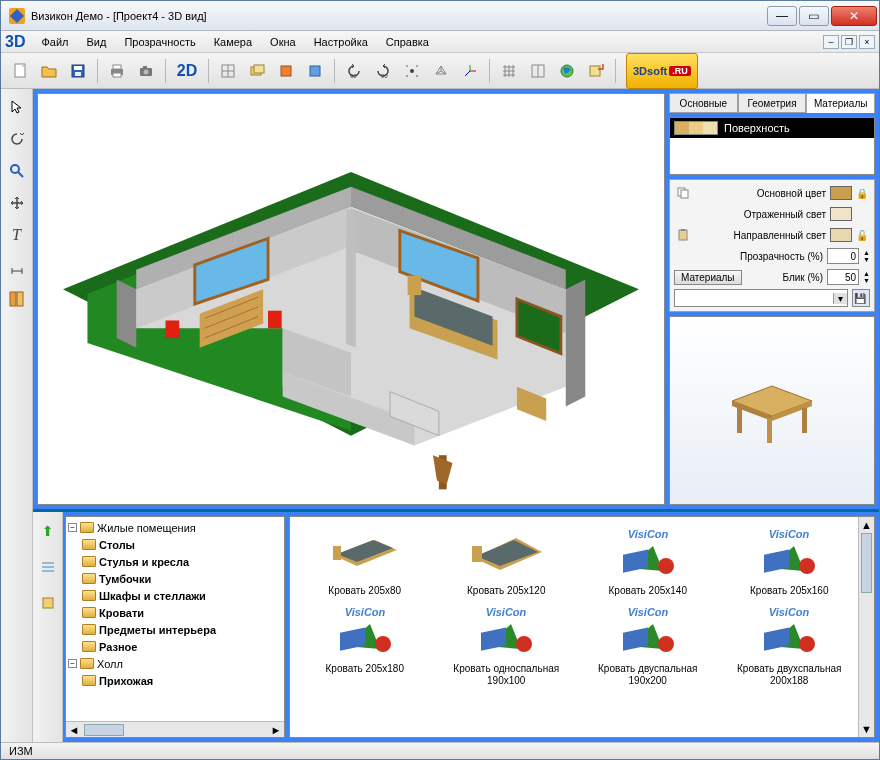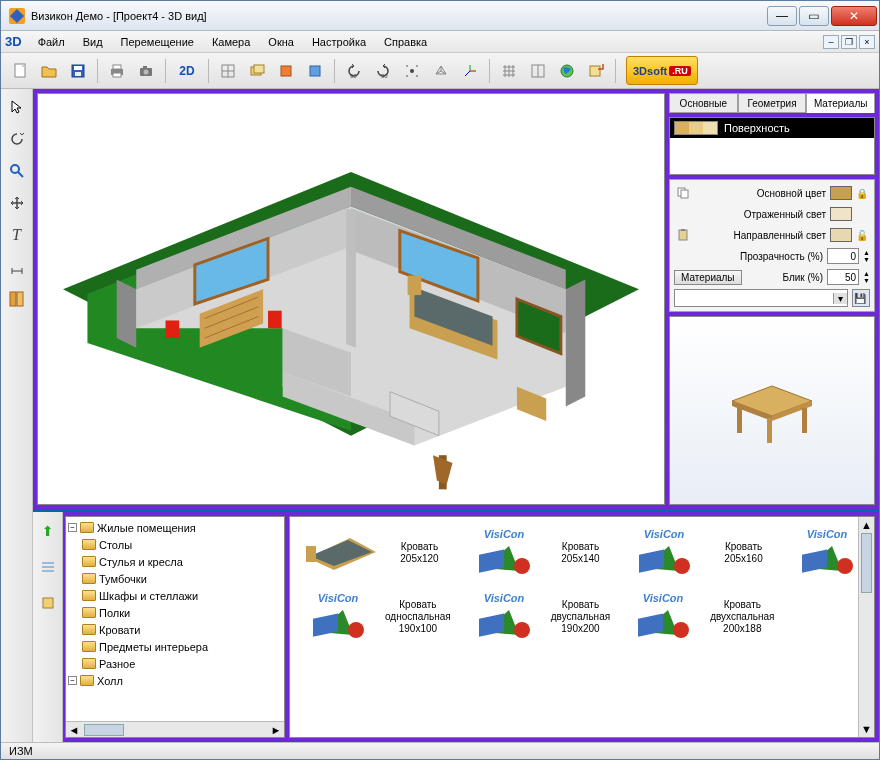--- a/index.html
+++ b/index.html
@@ -1,38 +1,38 @@
 <!DOCTYPE html>
 <html><head>
 <meta charset="utf-8">
 <style>
 * { box-sizing: border-box; margin: 0; padding: 0; }
 body { font-family: Tahoma, sans-serif; font-size: 11px; background: #fff; width: 880px; height: 760px; overflow: hidden; }
 
-.window { width: 880px; height: 760px; border: 1px solid #5a7aa0; background: #6d28d9; display: flex; flex-direction: column; }
+.window { width: 880px; height: 760px; border: 1px solid #5a7aa0; background: #3b82f6; display: flex; flex-direction: column; }
 
 .titlebar { height: 30px; background: linear-gradient(#f8f9fb, #dde5ef); display: flex; align-items: center; padding: 0 2px 0 8px; border-bottom: 1px solid #b0b8c0; }
 .titlebar .app-icon { width: 16px; height: 16px; background: #f0a020; border-radius: 2px; margin-right: 6px; position: relative; }
 .titlebar .app-icon::after { content:''; position:absolute; inset:3px; background:#3060c0; transform: rotate(45deg);}
 .titlebar .title { flex: 1; color: #000; }
 .winbtns { display: flex; }
 .winbtn { width: 30px; height: 20px; margin-left: 2px; border: 1px solid #8a9db0; border-radius: 3px; background: linear-gradient(#f5f8fb,#d8e3ef); display:flex; align-items:center; justify-content:center; font-size: 12px; cursor: pointer; }
 .winbtn.close { width: 46px; background: linear-gradient(#f08070,#d03020); color:#fff; border-color:#a02010; }
 
 .menubar { height: 22px; background: linear-gradient(#f7f7f7,#e7e7e7); display: flex; align-items: center; padding: 0 4px; border-bottom: 1px solid #c8c8c8; gap: 2px; }
-.menubar .logo3d { font-weight: bold; color: #1050b0; font-size: 13px; margin-right: 6px; }
+.menubar .logo3d { font-weight: bold; color: #1050b0; font-size: 16px; margin-right: 6px; }
 .menubar .menuitem { padding: 2px 8px; cursor: pointer; }
 .mdi-btns { margin-left: auto; display:flex; gap:2px; }
 .mdi-btn { width:16px; height:14px; border:1px solid #9ab; background:#eef4fb; font-size:9px; display:flex; align-items:center; justify-content:center; cursor:pointer; }
 
 .toolbar { height: 36px; background: linear-gradient(#f4f4f4,#e2e2e2); display: flex; align-items: center; padding: 2px 6px; border-bottom: 1px solid #bcbcbc; gap: 3px; }
 .tbtn { width: 26px; height: 26px; border: 1px solid transparent; border-radius: 3px; display:flex; align-items:center; justify-content:center; cursor:pointer; }
 .tsep { width:1px; height:24px; background:#b8b8b8; margin:0 3px; }
-.tbtn.twoD { font-weight:bold; font-size:12px; color:#1050b0; width:30px;text-align:center; }
-.brand { margin-left: 4px; height:29px; padding:0 6px; background:linear-gradient(#ffe060,#f0b000); border:1px solid #c08000; border-radius:3px; display:flex; align-items:center; font-weight:bold; color:#204080; font-size:11px; }
+.tbtn.twoD { font-weight:bold; font-size:16px; color:#1050b0; width:30px;text-align:center; }
+.brand { margin-left: 4px; height:36px; padding:0 6px; background:linear-gradient(#ffe060,#f0b000); border:1px solid #c08000; border-radius:3px; display:flex; align-items:center; font-weight:bold; color:#204080; font-size:11px; }
 .brand .ru { background:#c00; color:#fff; padding:0 3px; margin-left:2px; border-radius:2px; font-size:9px; }
 
 .body { flex:1; display:flex; min-height:0; }
 .vtoolbar { width: 32px; background: linear-gradient(90deg,#f2f2f2,#e4e4e4); border-right:1px solid #c0c0c0; display:flex; flex-direction:column; align-items:center; padding:6px 0; gap:8px; }
 .vtoolbar .tbtn { width:24px; height:24px; }
 
 .main { flex:1; display:flex; flex-direction:column; min-width:0; }
 .upper { flex:1; display:flex; min-height:0; border-bottom: 3px solid #0369a1; }
 
 .viewport { flex:1; position:relative; background:#fff; border:1px solid #888; margin:4px; overflow:hidden; }
@@ -59,29 +59,29 @@
 .savebtn { width:18px; height:18px; border:1px solid #888; background:#dce8f8; display:flex; align-items:center; justify-content:center; cursor:pointer; color:#2050a0; }
 
 .preview { flex:1; border:1px solid #888; background:linear-gradient(#fff,#e8eef6); display:flex; align-items:center; justify-content:center; min-height:120px; }
 
 .lower { height:230px; display:flex; }
 .lower-toolbar { width:30px; background:linear-gradient(90deg,#f2f2f2,#e4e4e4); border-right:1px solid #c0c0c0; display:flex; flex-direction:column; align-items:center; padding:6px 0; gap:10px; }
 .tree-wrap { width:220px; border:1px solid #888; background:#fff; margin:4px 0 4px 2px; display:flex; flex-direction:column; }
 .tree { flex:1; overflow:auto; padding:2px; }
 .tree-node { display:flex; align-items:center; height:17px; gap:3px; cursor:pointer; white-space:nowrap; }
 .tree-node .twisty { width:9px; height:9px; border:1px solid #888; font-size:8px; line-height:7px; text-align:center; }
-.tree-node.lv1 { padding-left: 14px; }
+.tree-node.lv1 { padding-left: 14px; font-weight: bold; }
 .folder-icon { width:14px; height:11px; background:linear-gradient(#ffe090,#e0b040); border:1px solid #b08020; border-radius:1px; }
 .tree-scroll { height:16px; background:#e8e8e8; border-top:1px solid #bbb; display:flex; align-items:center; }
 .tree-scroll .arrow { width:16px; text-align:center; }
 .tree-scroll .thumb { width:40px; height:12px; background:#c8d4e4; border:1px solid #8aa; margin-left:2px; }
 
 .library { flex:1; border:1px solid #888; background:#fff; margin:4px 4px 4px 4px; position:relative; overflow:hidden; }
 .lib-grid { display:grid; grid-template-columns: repeat(4,1fr); padding:6px 18px 6px 8px; gap:4px 8px; }
-.lib-item { display:flex; flex-direction:row; align-items:center; gap:2px; cursor:pointer; }
+.lib-item { display:flex; flex-direction:column; align-items:center; gap:2px; cursor:pointer; }
 .lib-thumb { width:90px; height:60px; display:flex; align-items:center; justify-content:center; }
 .lib-label { text-align:center; font-size:10px; line-height:12px; max-width:110px; }
 .lib-scroll { position:absolute; right:0; top:0; bottom:0; width:16px; background:#e8e8e8; border-left:1px solid #bbb; }
 .lib-scroll .arrow { height:16px; display:flex; align-items:center; justify-content:center; }
 .lib-scroll .track { position:absolute; top:16px; bottom:16px; left:2px; right:2px; }
 .lib-scroll .thumb { height:60px; background:#c8d4e4; border:1px solid #8aa; }
 
 .statusbar { height:16px; background:linear-gradient(#f4f4f4,#e0e0e0); border-top:1px solid #bcbcbc; display:flex; align-items:center; padding:8px 8px; }
 </style>
 </head>
@@ -96,21 +96,21 @@
       <div class="winbtn">—</div>
       <div class="winbtn">▭</div>
       <div class="winbtn close">✕</div>
     </div>
   </div>
 
   <div class="menubar">
     <span class="logo3d">3D</span>
     <span class="menuitem">Файл</span>
     <span class="menuitem">Вид</span>
-    <span class="menuitem">Перемещение</span>
+    <span class="menuitem">Прозрачность</span>
     <span class="menuitem">Камера</span>
     <span class="menuitem">Окна</span>
     <span class="menuitem">Настройка</span>
     <span class="menuitem">Справка</span>
     <div class="mdi-btns">
       <div class="mdi-btn">–</div>
       <div class="mdi-btn">❐</div>
       <div class="mdi-btn">×</div>
     </div>
   </div>
@@ -453,49 +453,59 @@
             <div class="tree-node lv1">
                 <span class="folder-icon"></span>
                 <span>Тумбочки</span>
               </div>
             <div class="tree-node lv1">
                 <span class="folder-icon"></span>
                 <span>Шкафы и стеллажи</span>
               </div>
             <div class="tree-node lv1">
                 <span class="folder-icon"></span>
-                <span>Полки</span>
-              </div>
-            <div class="tree-node lv1">
-                <span class="folder-icon"></span>
                 <span>Кровати</span>
               </div>
             <div class="tree-node lv1">
                 <span class="folder-icon"></span>
                 <span>Предметы интерьера</span>
               </div>
             <div class="tree-node lv1">
                 <span class="folder-icon"></span>
                 <span>Разное</span>
               </div>
             <div class="tree-node">
                 <span class="twisty">−</span>
                 <span class="folder-icon"></span>
                 <span>Холл</span>
+              </div>
+            <div class="tree-node lv1">
+                <span class="folder-icon"></span>
+                <span>Прихожая</span>
               </div>
           </div>
           <div class="tree-scroll">
               <span class="arrow">◄</span>
               <span class="thumb"></span>
               <span class="arrow" style="margin-left:auto">►</span>
             </div>
         </div>
 
         <div class="library">
           <div class="lib-grid">
+            <div class="lib-item">
+              <div class="lib-thumb">
+                  <svg width="80" height="50">
+                    <polygon points="10,28 50,12 72,22 32,38" fill="#c8a050"></polygon>
+                    <polygon points="12,26 48,12 68,20 32,34" fill="#5a6a6a"></polygon>
+                    <rect x="8" y="18" width="8" height="14" fill="#c8a050"></rect>
+                  </svg>
+                </div>
+              <div class="lib-label">Кровать 205x80</div>
+            </div>
             <div class="lib-item">
               <div class="lib-thumb">
                   <svg width="80" height="50">
                     <polygon points="8,30 50,10 76,24 34,42" fill="#c8a050"></polygon>
                     <polygon points="10,28 48,12 72,24 34,38" fill="#5a6a6a"></polygon>
                     <rect x="6" y="18" width="10" height="16" fill="#c8a050"></rect>
                   </svg>
                 </div>
               <div class="lib-label">Кровать 205x120</div>
             </div>

